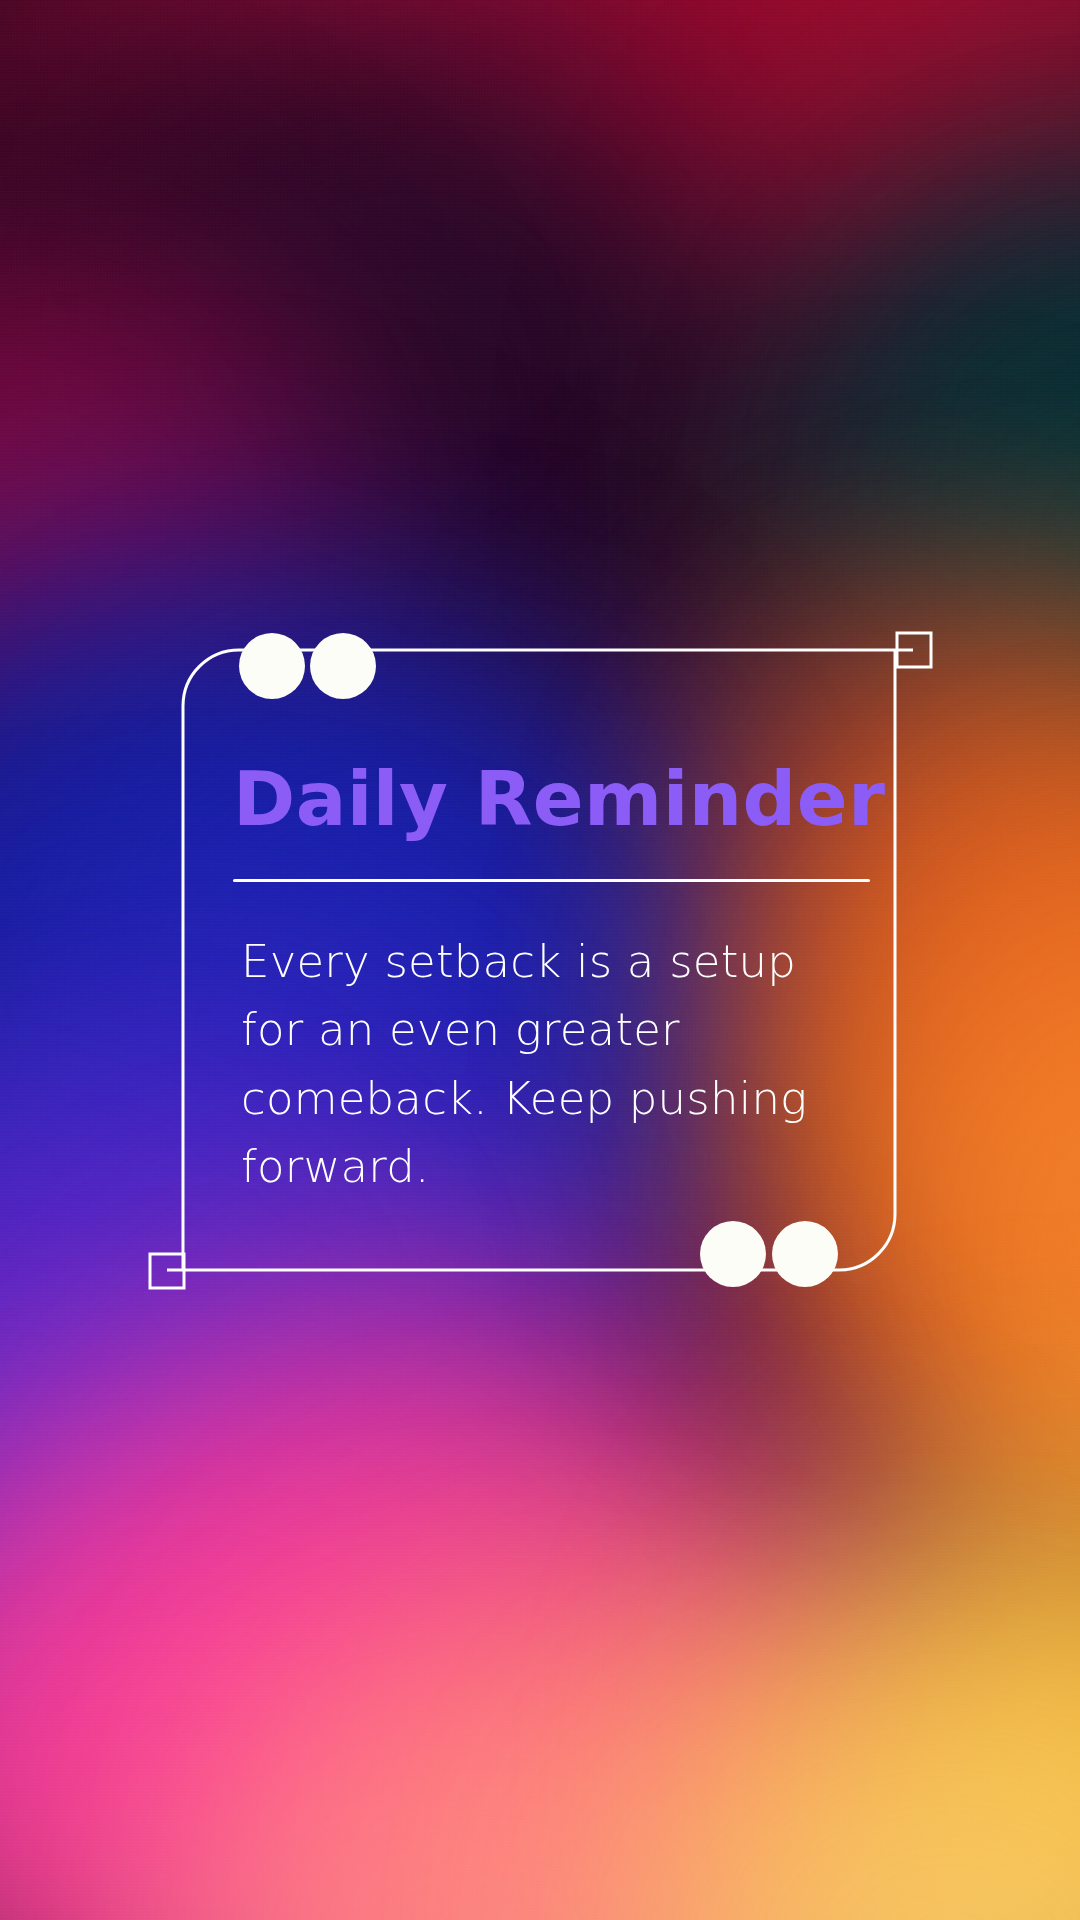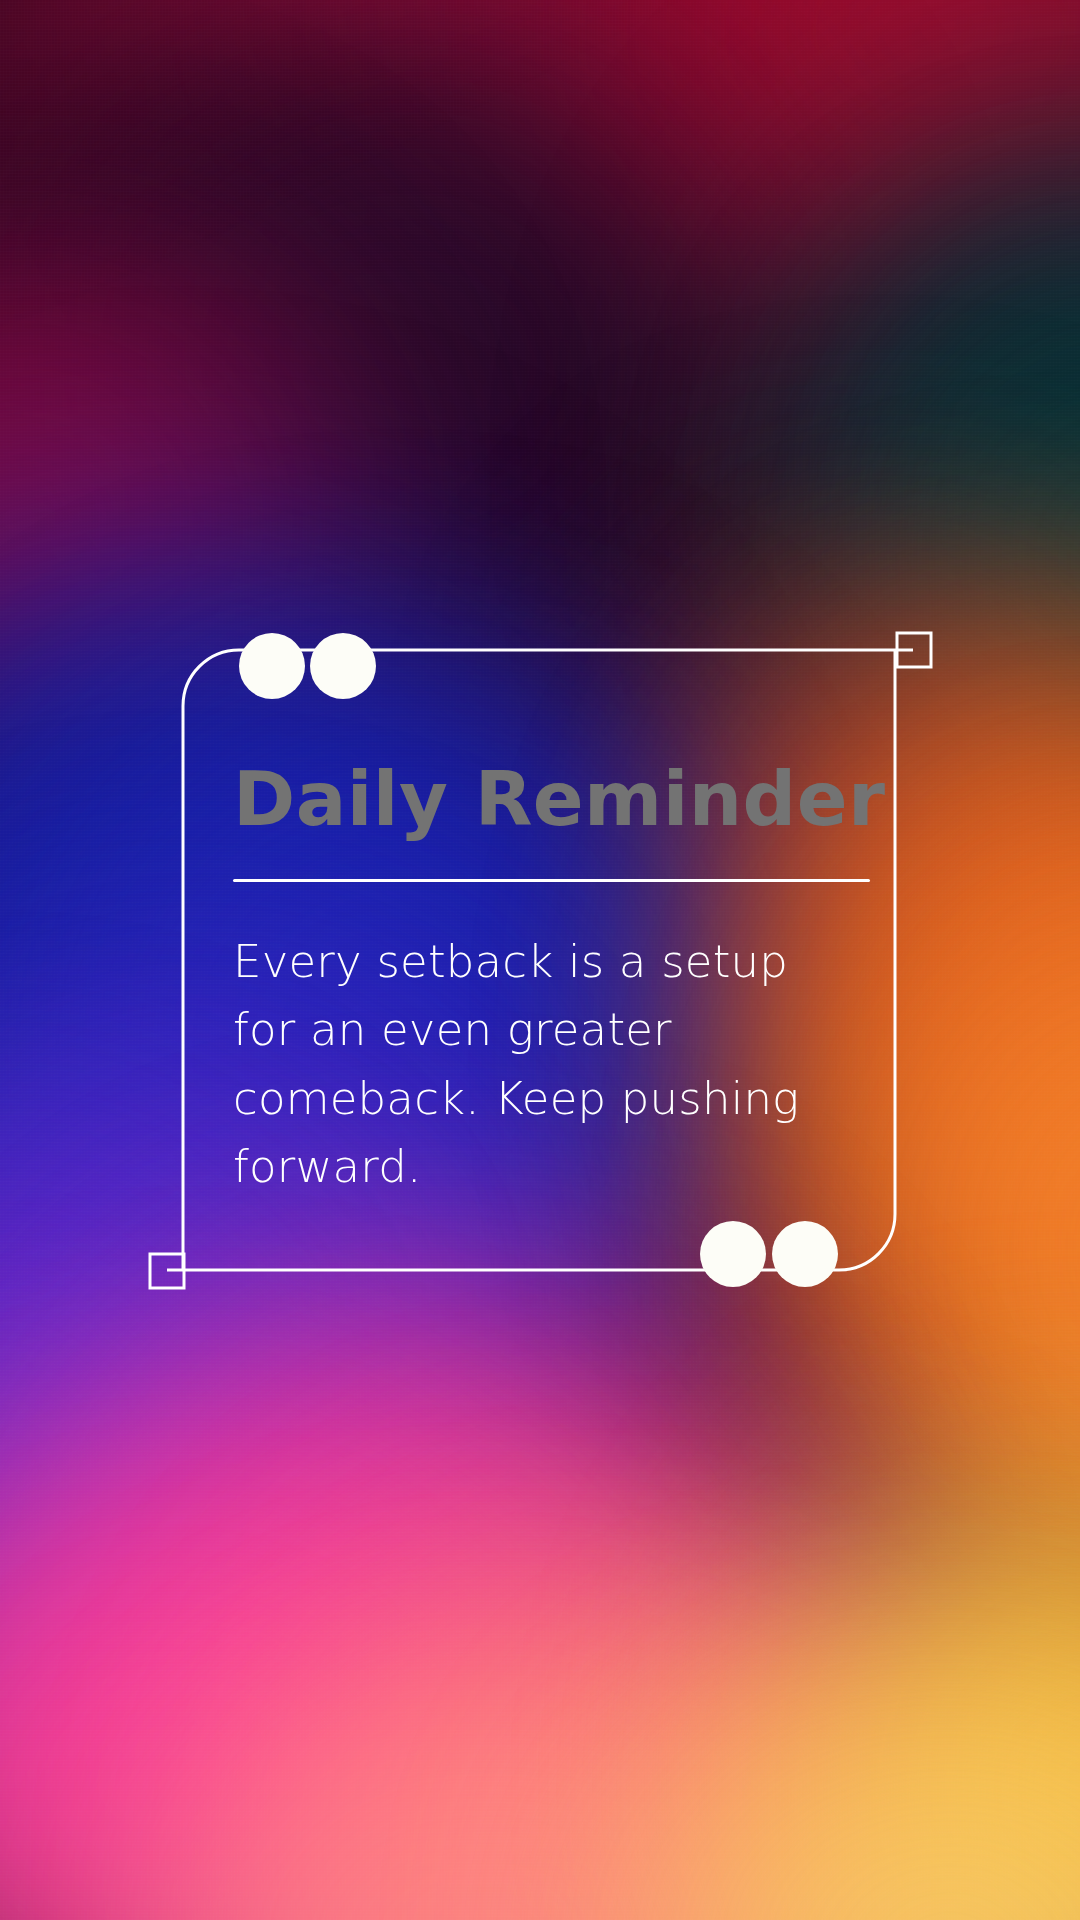--- a/index.html
+++ b/index.html
@@ -106,39 +106,39 @@
   
   .content {
     position: absolute;
     left: 233px;
     top: 760px;
     width: 640px;
   }
 
   .title {
     margin: 0;
-    color: #737373;
+    color: #8b5cf6;
     font-family: "DejaVu Sans", sans-serif;
     font-size: 75px;
     font-weight: 700;
     letter-spacing: 0.4px;
     line-height: 1.05;
     white-space: nowrap;
   }
 
   .divider {
     margin-top: 40px;
     width: 637px;
     height: 3px;
     background: #ffffff;
     border-radius: 2px;
   }
 
   .body-text {
-    margin: 0;
+    margin: 8px;
     margin-top: 46px;
     color: #ffffff;
     font-family: "DejaVu Sans", sans-serif;
     font-size: 45px;
     font-weight: 300;
     line-height: 1.52;
     letter-spacing: 0.2px;
     max-width: 600px;
   }
 

